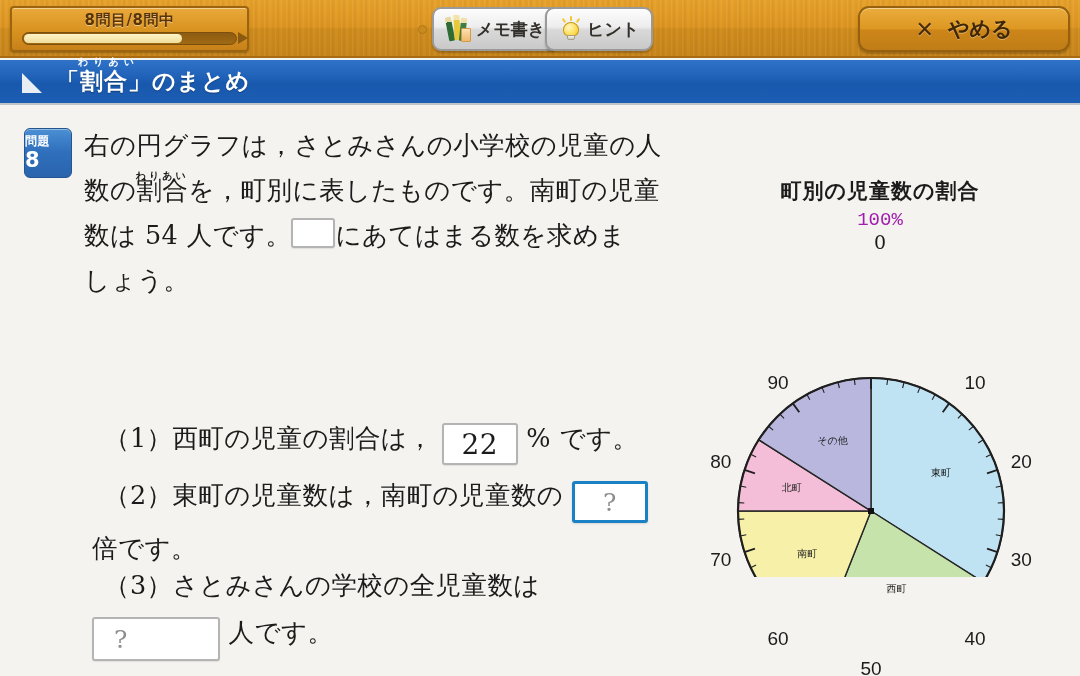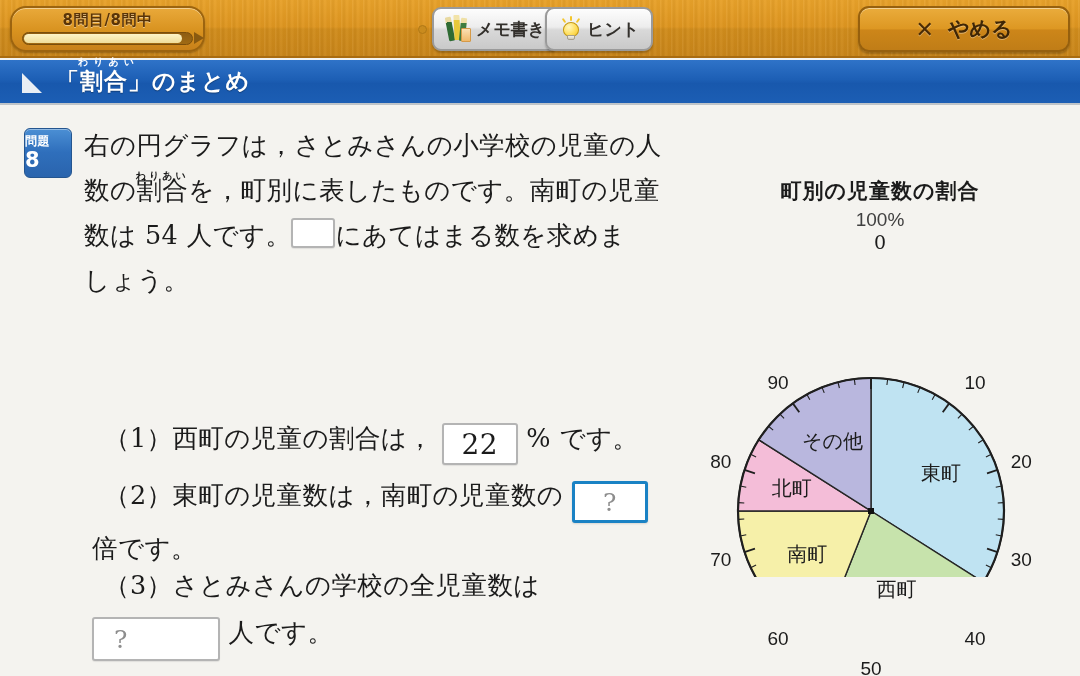--- a/index.html
+++ b/index.html
@@ -31,22 +31,22 @@
         rgba(255,255,255,.03) 5px, rgba(255,255,255,.03) 7px,
         rgba(0,0,0,.02) 8px, rgba(0,0,0,.02) 11px),
       linear-gradient(180deg, #e7a12a 0%, #dd9520 48%, #d08c1c 52%, #c8851a 100%);
     border-bottom: 2px solid #a96c11;
   }
 
   
   .progress-pill {
     position: absolute;
     left: 10px; top: 6px;
-    width: 195px; height: 46px;
-    border-radius: 16px;
+    width: 239px; height: 46px;
+    border-radius: 4px;
     background: linear-gradient(180deg, #e9a93a 0%, #d8921f 55%, #c8811a 100%);
     border: 2px solid #9c640f;
     box-shadow: inset 0 1px 0 rgba(255,255,255,.45), 0 1px 2px rgba(0,0,0,.25);
     padding: 2px 8px 0 8px;
   }
   .progress-label {
     text-align: center;
     font-size: 15px;
     font-weight: bold;
     color: #5a3407;
@@ -287,40 +287,40 @@
   .chart-title {
     position: absolute;
     left: 0; top: 0; width: 380px;
     text-align: center;
     font-family: "DejaVu Sans", "Liberation Sans", sans-serif;
     font-size: 21px; font-weight: bold; color: #1b1b1b;
     letter-spacing: 1px;
   }
   .pct-100 {
     position: absolute; left: 0; top: 32px; width: 380px;
-    text-align: center; font-size: 19px; color: #404040;
-    font-family: Liberation Sans, sans-serif;
+    text-align: center; font-size: 19px; color: #a21caf;
+    font-family: Liberation Mono, monospace;
   }
   .pct-0 {
     position: absolute; left: 0; top: 54px; width: 380px;
     text-align: center; font-size: 19px; color: #1b1b1b;
     font-family: "DejaVu Serif", "Liberation Serif", serif;
   }
   #pie-svg { position: absolute; left: 0; top: 0; }
 
   .axis-num {
     position: absolute;
     font-family: Liberation Sans, sans-serif;
     font-size: 19px; color: #1b1b1b;
     white-space: nowrap;
   }
   .slice-label {
     position: absolute;
     font-family: "DejaVu Sans", "Liberation Sans", sans-serif;
-    font-size: 20px; color: #1b1b1b;
+    font-size: 10px; color: #1b1b1b;
     white-space: nowrap;
     transform: translate(-50%, -50%);
   }
 </style>
 </head>
 <body>
 
 <div id="app">
 
   <div class="toolbar">

